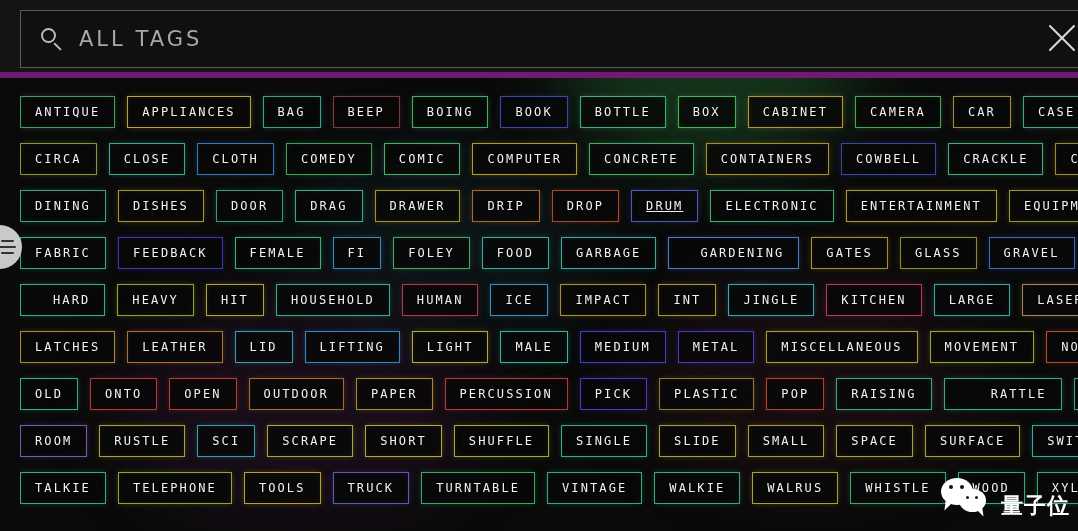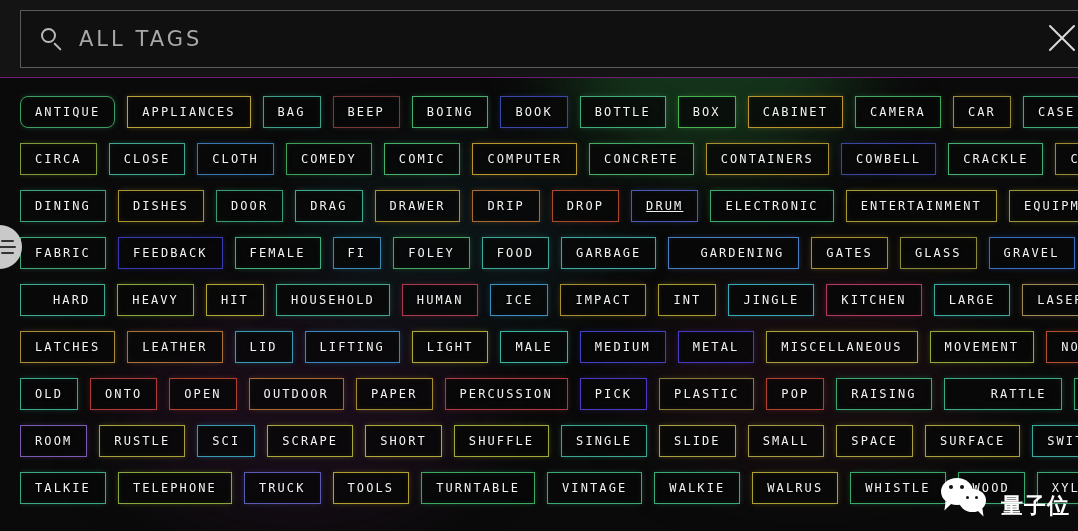--- a/index.html
+++ b/index.html
@@ -13,21 +13,21 @@
   .glow{position:absolute;border-radius:50%;pointer-events:none;filter:blur(38px);}
   .g1{left:560px;top:-60px;width:300px;height:220px;background:rgba(30,86,40,.55);}
   .g2{left:120px;top:300px;width:360px;height:220px;background:rgba(60,20,60,.28);}
   .g3{left:640px;top:280px;width:340px;height:200px;background:rgba(70,25,35,.22);}
   .g4{left:300px;top:150px;width:300px;height:180px;background:rgba(20,60,70,.20);}
 
   
   #header{
     position:absolute;left:0;top:0;width:1078px;height:78px;
     background:#141414;
-    border-bottom:1px solid #701a75;
+    border-bottom:6px solid #701a75;
     box-sizing:border-box;
     z-index:5;
   }
   #search-bar{
     position:absolute;left:20px;top:10px;right:0px;height:58px;
     border:1px solid #5a5a5a;border-right:none;
     background:#101010;
     display:flex;align-items:center;
     box-sizing:border-box;
   }
@@ -162,21 +162,21 @@
 </div>
 
 <div id="drawer-handle">
   <span class="bar b1"></span>
     <span class="bar b2"></span>
     <span class="bar b3"></span>
 </div>
 
 <div id="tag-area">
     <div class="tag-row">
-      <div class="tag-pill" style="border-color: rgb(63, 158, 99); box-shadow: rgba(63, 158, 99, 0.4) 0px 0px 6px -1px, rgba(63, 158, 99, 0.267) 0px 0px 8px -4px inset; border-radius: 8px;">ANTIQUE</div>
+      <div class="tag-pill" style="border-color: rgb(63, 158, 99); box-shadow: rgba(63, 158, 99, 0.4) 0px 0px 6px -1px, rgba(63, 158, 99, 0.267) 0px 0px 8px -4px inset;">ANTIQUE</div>
       <div class="tag-pill" style="border-color: rgb(185, 161, 60); box-shadow: rgba(185, 161, 60, 0.4) 0px 0px 6px -1px, rgba(185, 161, 60, 0.267) 0px 0px 8px -4px inset;">APPLIANCES</div>
       <div class="tag-pill" style="border-color: rgb(63, 160, 138); box-shadow: rgba(63, 160, 138, 0.4) 0px 0px 6px -1px, rgba(63, 160, 138, 0.267) 0px 0px 8px -4px inset;">BAG</div>
       <div class="tag-pill" style="border-color: rgb(122, 58, 58); box-shadow: rgba(122, 58, 58, 0.4) 0px 0px 6px -1px, rgba(122, 58, 58, 0.267) 0px 0px 8px -4px inset;">BEEP</div>
       <div class="tag-pill" style="border-color: rgb(67, 176, 106); box-shadow: rgba(67, 176, 106, 0.4) 0px 0px 6px -1px, rgba(67, 176, 106, 0.267) 0px 0px 8px -4px inset;">BOING</div>
       <div class="tag-pill" style="border-color: rgb(58, 70, 168); box-shadow: rgba(58, 70, 168, 0.4) 0px 0px 6px -1px, rgba(58, 70, 168, 0.267) 0px 0px 8px -4px inset;">BOOK</div>
       <div class="tag-pill" style="border-color: rgb(63, 174, 122); box-shadow: rgba(63, 174, 122, 0.4) 0px 0px 6px -1px, rgba(63, 174, 122, 0.267) 0px 0px 8px -4px inset;">BOTTLE</div>
       <div class="tag-pill" style="border-color: rgb(70, 180, 78); box-shadow: rgba(70, 180, 78, 0.4) 0px 0px 6px -1px, rgba(70, 180, 78, 0.267) 0px 0px 8px -4px inset;">BOX</div>
       <div class="tag-pill" style="border-color: rgb(185, 149, 47); box-shadow: rgba(185, 149, 47, 0.4) 0px 0px 6px -1px, rgba(185, 149, 47, 0.267) 0px 0px 8px -4px inset;">CABINET</div>
       <div class="tag-pill" style="border-color: rgb(67, 168, 94); box-shadow: rgba(67, 168, 94, 0.4) 0px 0px 6px -1px, rgba(67, 168, 94, 0.267) 0px 0px 8px -4px inset;">CAMERA</div>
       <div class="tag-pill" style="border-color: rgb(154, 140, 58); box-shadow: rgba(154, 140, 58, 0.4) 0px 0px 6px -1px, rgba(154, 140, 58, 0.267) 0px 0px 8px -4px inset;">CAR</div>
@@ -273,22 +273,22 @@
       <div class="tag-pill" style="border-color: rgb(58, 168, 144); box-shadow: rgba(58, 168, 144, 0.4) 0px 0px 6px -1px, rgba(58, 168, 144, 0.267) 0px 0px 8px -4px inset;">SINGLE</div>
       <div class="tag-pill" style="border-color: rgb(168, 160, 64); box-shadow: rgba(168, 160, 64, 0.4) 0px 0px 6px -1px, rgba(168, 160, 64, 0.267) 0px 0px 8px -4px inset;">SLIDE</div>
       <div class="tag-pill" style="border-color: rgb(168, 154, 64); box-shadow: rgba(168, 154, 64, 0.4) 0px 0px 6px -1px, rgba(168, 154, 64, 0.267) 0px 0px 8px -4px inset;">SMALL</div>
       <div class="tag-pill" style="border-color: rgb(168, 160, 64); box-shadow: rgba(168, 160, 64, 0.4) 0px 0px 6px -1px, rgba(168, 160, 64, 0.267) 0px 0px 8px -4px inset;">SPACE</div>
       <div class="tag-pill" style="border-color: rgb(168, 160, 58); box-shadow: rgba(168, 160, 58, 0.4) 0px 0px 6px -1px, rgba(168, 160, 58, 0.267) 0px 0px 8px -4px inset;">SURFACE</div>
       <div class="tag-pill" style="border-color: rgb(58, 168, 154); box-shadow: rgba(58, 168, 154, 0.4) 0px 0px 6px -1px, rgba(58, 168, 154, 0.267) 0px 0px 8px -4px inset;">SWITCH</div>
     </div>
     <div class="tag-row">
       <div class="tag-pill" style="border-color: rgb(58, 168, 128); box-shadow: rgba(58, 168, 128, 0.4) 0px 0px 6px -1px, rgba(58, 168, 128, 0.267) 0px 0px 8px -4px inset; text-align: center;">TALKIE</div>
       <div class="tag-pill" style="border-color: rgb(138, 168, 58); box-shadow: rgba(138, 168, 58, 0.4) 0px 0px 6px -1px, rgba(138, 168, 58, 0.267) 0px 0px 8px -4px inset;">TELEPHONE</div>
+      <div class="tag-pill" style="border-color: rgb(176, 160, 48); box-shadow: rgba(176, 160, 48, 0.4) 0px 0px 6px -1px, rgba(176, 160, 48, 0.267) 0px 0px 8px -4px inset;">TOOLS</div>
       <div class="tag-pill" style="border-color: rgb(90, 90, 176); box-shadow: rgba(90, 90, 176, 0.4) 0px 0px 6px -1px, rgba(90, 90, 176, 0.267) 0px 0px 8px -4px inset;">TRUCK</div>
-      <div class="tag-pill" style="border-color: rgb(176, 160, 48); box-shadow: rgba(176, 160, 48, 0.4) 0px 0px 6px -1px, rgba(176, 160, 48, 0.267) 0px 0px 8px -4px inset;">TOOLS</div>
       <div class="tag-pill" style="border-color: rgb(58, 168, 96); box-shadow: rgba(58, 168, 96, 0.4) 0px 0px 6px -1px, rgba(58, 168, 96, 0.267) 0px 0px 8px -4px inset;">TURNTABLE</div>
       <div class="tag-pill" style="border-color: rgb(58, 168, 112); box-shadow: rgba(58, 168, 112, 0.4) 0px 0px 6px -1px, rgba(58, 168, 112, 0.267) 0px 0px 8px -4px inset;">VINTAGE</div>
       <div class="tag-pill" style="border-color: rgb(58, 168, 120); box-shadow: rgba(58, 168, 120, 0.4) 0px 0px 6px -1px, rgba(58, 168, 120, 0.267) 0px 0px 8px -4px inset;">WALKIE</div>
       <div class="tag-pill" style="border-color: rgb(168, 160, 48); box-shadow: rgba(168, 160, 48, 0.4) 0px 0px 6px -1px, rgba(168, 160, 48, 0.267) 0px 0px 8px -4px inset;">WALRUS</div>
       <div class="tag-pill" style="border-color: rgb(58, 168, 104); box-shadow: rgba(58, 168, 104, 0.4) 0px 0px 6px -1px, rgba(58, 168, 104, 0.267) 0px 0px 8px -4px inset;">WHISTLE</div>
       <div class="tag-pill" style="border-color: rgb(58, 168, 112); box-shadow: rgba(58, 168, 112, 0.4) 0px 0px 6px -1px, rgba(58, 168, 112, 0.267) 0px 0px 8px -4px inset;">WOOD</div>
       <div class="tag-pill" style="border-color: rgb(58, 168, 112); box-shadow: rgba(58, 168, 112, 0.4) 0px 0px 6px -1px, rgba(58, 168, 112, 0.267) 0px 0px 8px -4px inset;">XYLOPHONE</div>
     </div>
   </div>
 

